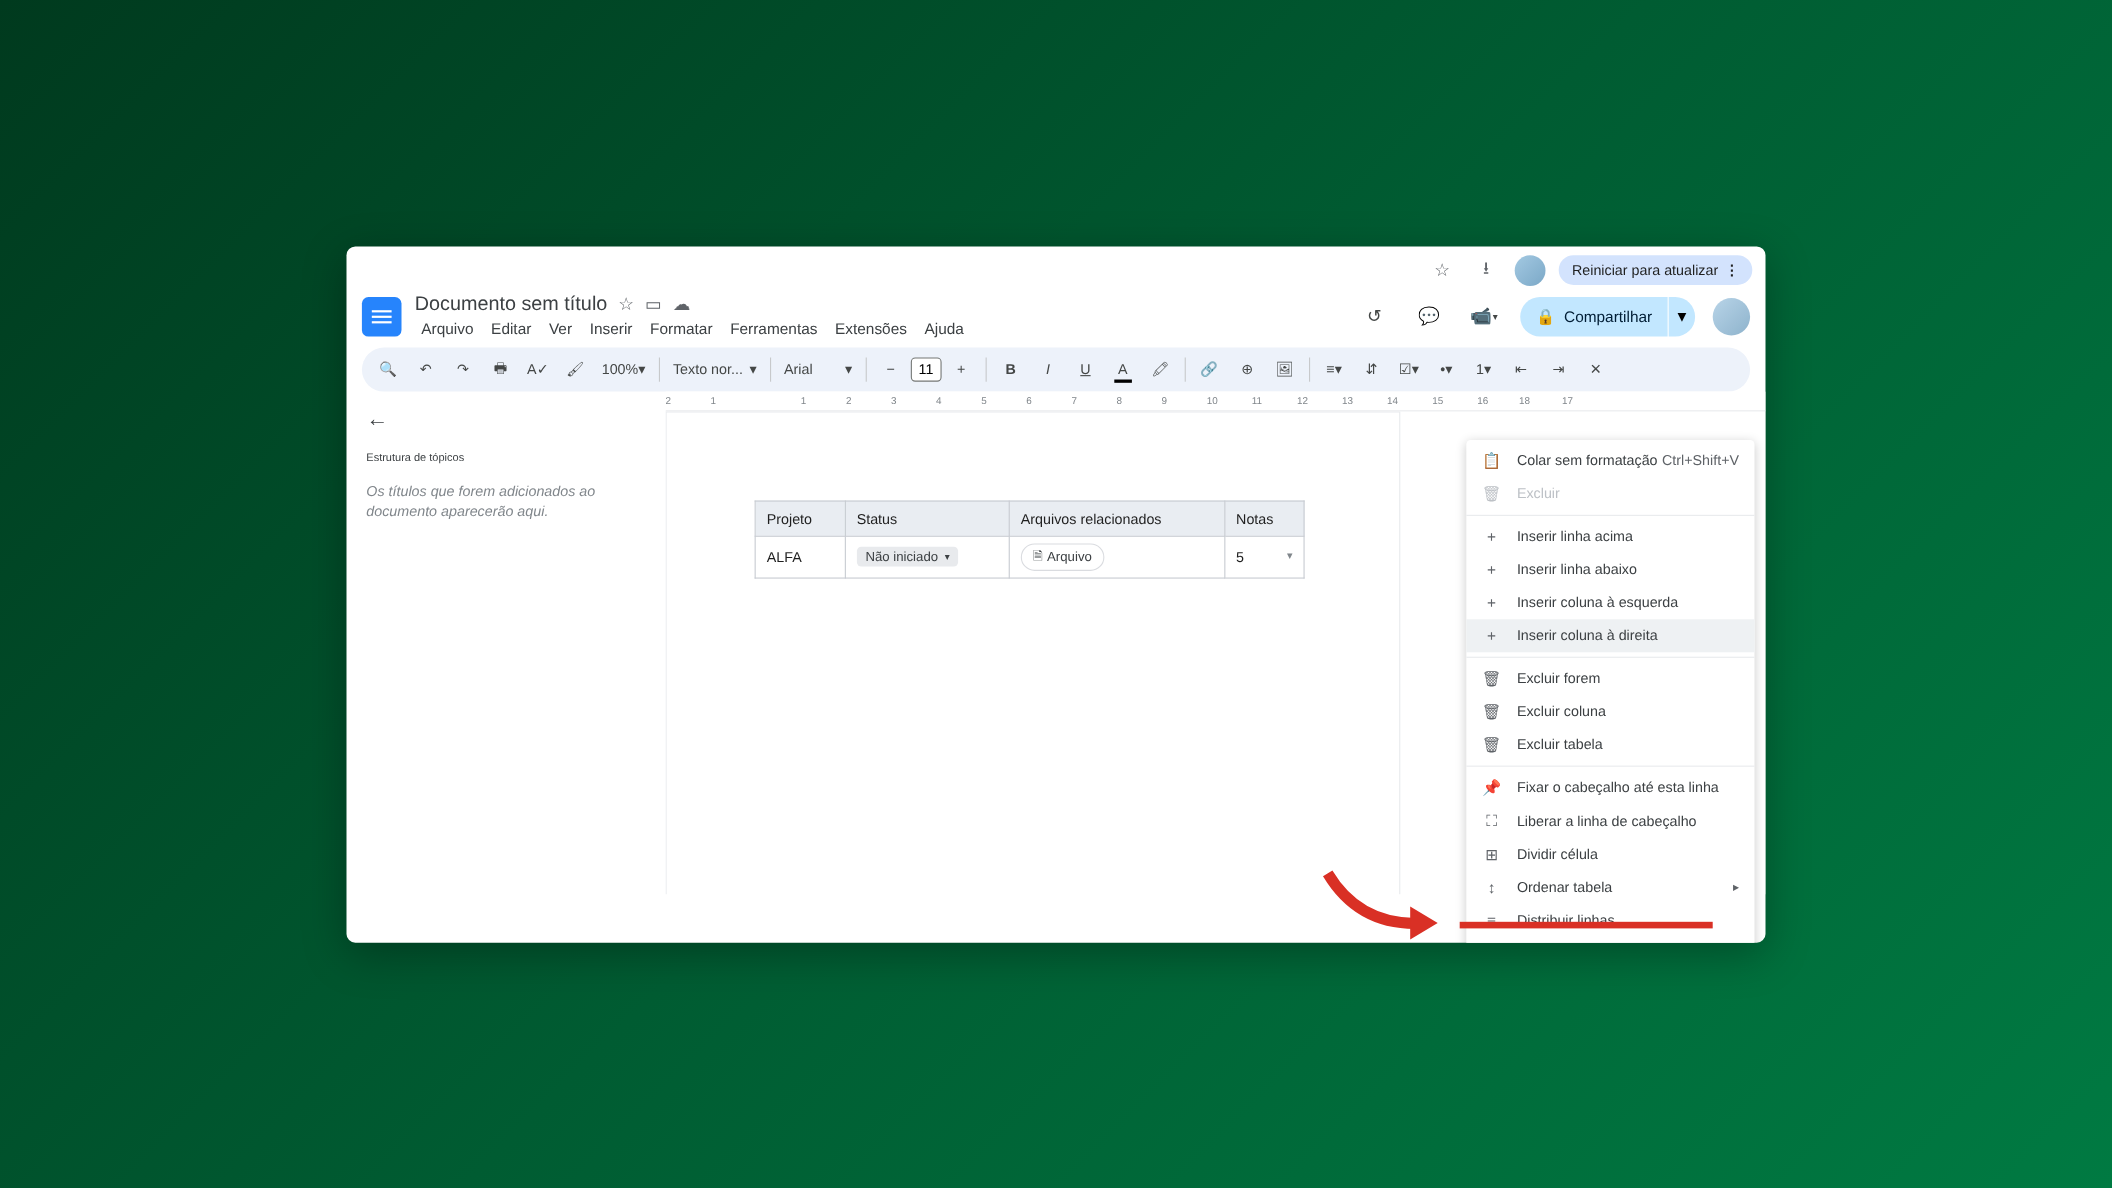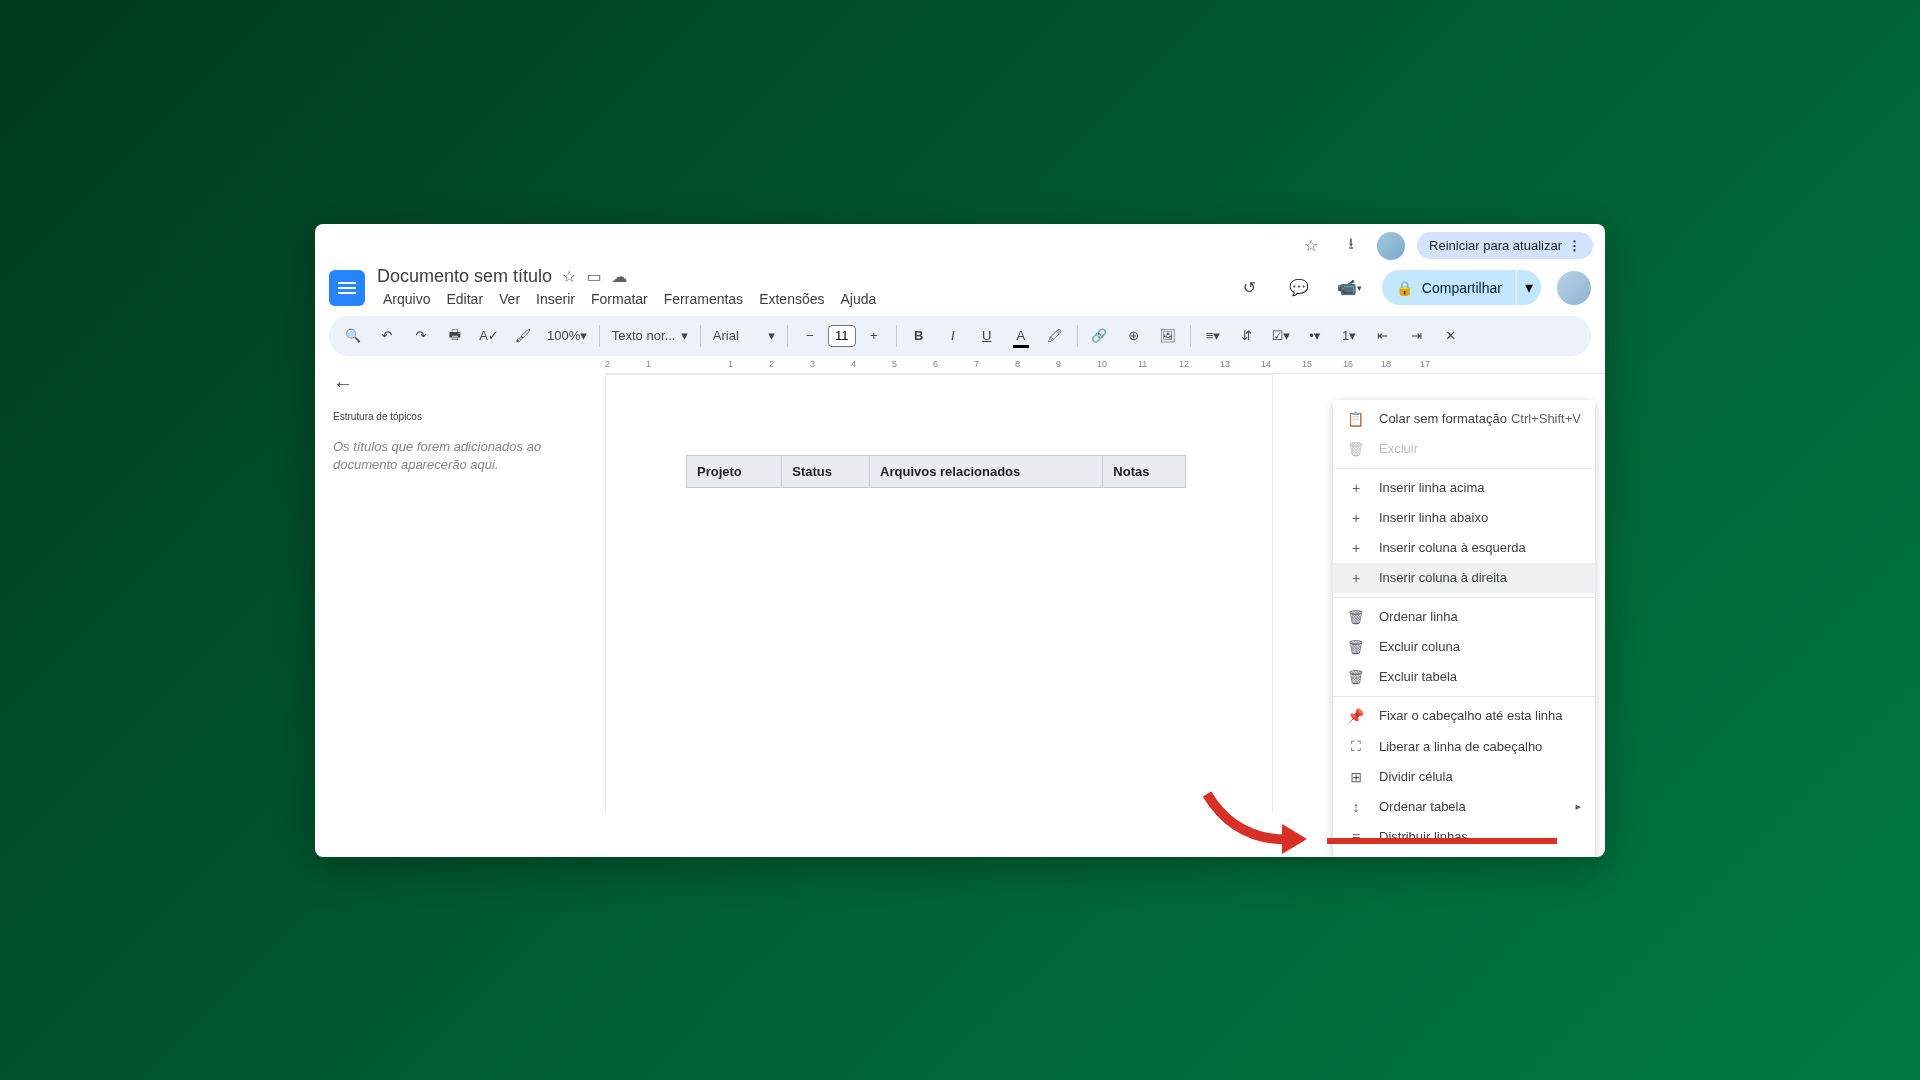--- a/index.html
+++ b/index.html
@@ -36,21 +36,21 @@
 .workspace { display:flex; height:calc(100% - 176px); }
 .sidebar { width:290px; border-right:none; padding:14px 18px; }
 .backarr { font-size:20px; color:#3c4043; cursor:pointer; }
 .outline-title { font-size:10px; font-weight:500; color:#3c4043; margin-top:18px; }
 .outline-empty { font-size:13px; color:#80868b; font-style:italic; margin-top:16px; line-height:1.4; }
 .canvas-wrap { flex:1; background:#fff; position:relative; overflow:hidden; }
 .ruler { height:18px; background:#fff; border-bottom:1px solid #e8eaed; position:relative; font-size:9px; color:#80868b; }
 .ruler .tick { position:absolute; top:3px; }
 .page { position:absolute; left:0; top:18px; width:668px; background:#fff; border:1px solid #e8eaed; min-height:560px; }
 .content-table { position:absolute; left:80px; top:80px; border-collapse:collapse; width:500px; font-size:13px; }
-.content-table th { background:#e9edf2; text-align:left; padding:8px 10px; font-weight:700; color:#1f1f1f; border:1px solid #c7cbd1; vertical-align:top; }
+.content-table th { background:#e9edf2; text-align:left; padding:8px 10px; font-weight:400; color:#1f1f1f; border:1px solid #c7cbd1; vertical-align:top; }
 .content-table td { padding:6px 10px; border:1px solid #c7cbd1; color:#1f1f1f; }
 .chip { display:inline-flex; align-items:center; gap:4px; padding:2px 8px; border-radius:4px; font-size:12px; }
 .chip-gray { background:#e8eaed; color:#3c4043; }
 .chip-yellow { background:#fdecc8; color:#5f4400; }
 .chip-green { background:#d4edbc; color:#1e5b1e; }
 .chip-drop::after { content:"▾"; font-size:9px; margin-left:2px; }
 .file-chip { border:1px solid #dadce0; border-radius:14px; padding:2px 10px; font-size:12px; color:#3c4043; display:inline-flex; align-items:center; gap:4px; }
 .file-chip::before { content:"🗎"; font-size:11px; }
 .cell-drop { float:right; color:#80868b; font-size:10px; }
 .ctx-menu { position:absolute; right:10px; top:176px; width:262px; background:#fff; border-radius:4px; box-shadow:0 2px 10px rgba(0,0,0,.2); padding:4px 0; z-index:50; }
@@ -200,20 +200,26 @@
         <table class="content-table">
           <thead>
               <tr id="thead-row">
                 <th>Projeto</th>
                 <th>Status</th>
                 <th>Arquivos relacionados</th>
                 <th>Notas</th>
               </tr>
             </thead>
           <tbody id="tbody">
+              <tr>
+                <td>ALFA</td>
+                <td><span class="chip chip-drop chip-gray">Não iniciado</span></td>
+                <td><span class="file-chip">Arquivo</span></td>
+                <td>5<span class="cell-drop">▾</span></td>
+              </tr>
             </tbody>
         </table>
       </div>
     </div>
   </div>
 
   <div class="ctx-menu">
     <div class="ctx-item">
       <span class="cicon">📋</span>
       <span>Colar sem formatação</span>
@@ -236,21 +242,21 @@
         <span class="cicon">+</span>
         <span>Inserir coluna à esquerda</span>
       </div>
     <div class="ctx-item highlight">
         <span class="cicon">+</span>
         <span>Inserir coluna à direita</span>
       </div>
     <div class="ctx-sep"></div>
     <div class="ctx-item">
         <span class="cicon">🗑</span>
-        <span>Ordenar linha</span>
+        <span>Excluir forem</span>
       </div>
     <div class="ctx-item">
         <span class="cicon">🗑</span>
         <span>Excluir coluna</span>
       </div>
     <div class="ctx-item">
         <span class="cicon">🗑</span>
         <span>Excluir tabela</span>
       </div>
     <div class="ctx-sep"></div>

